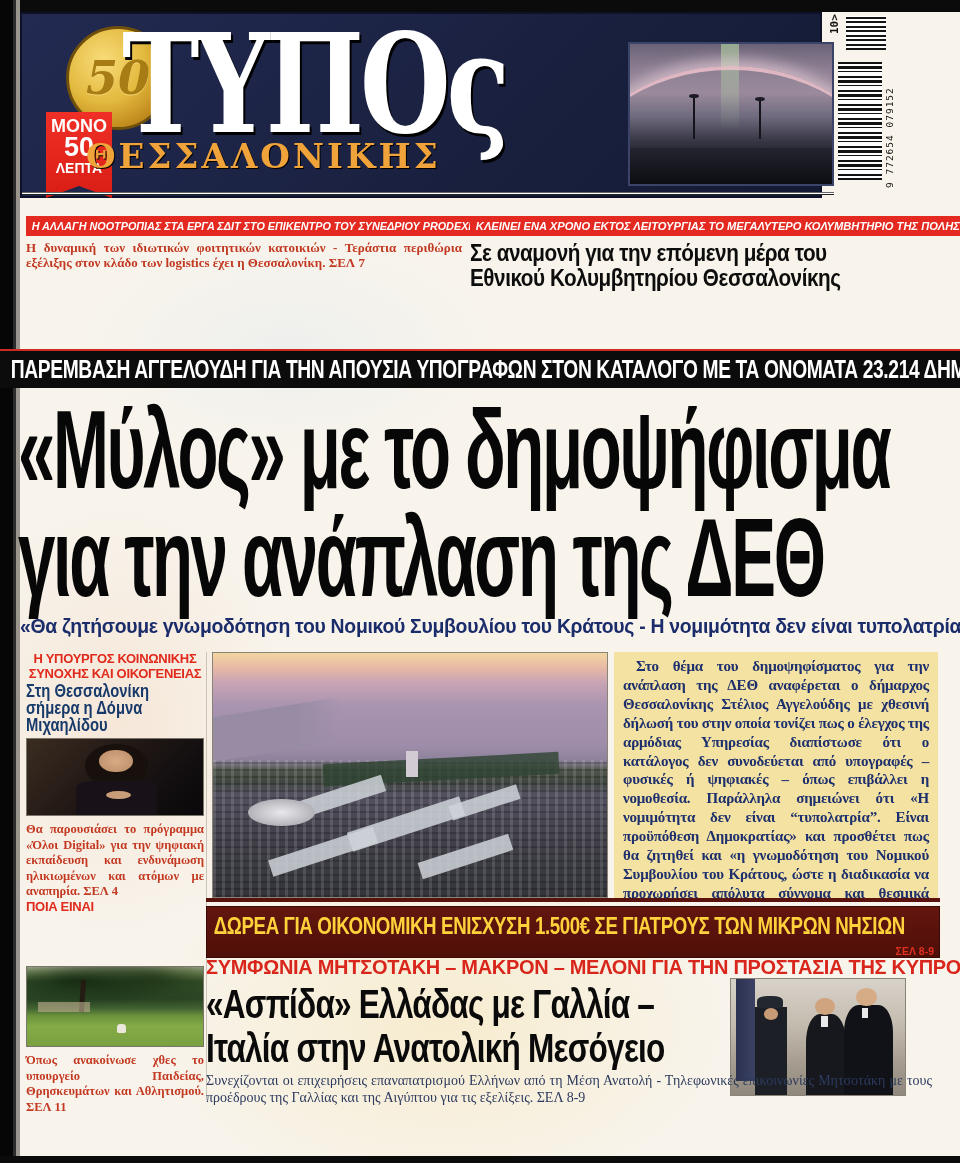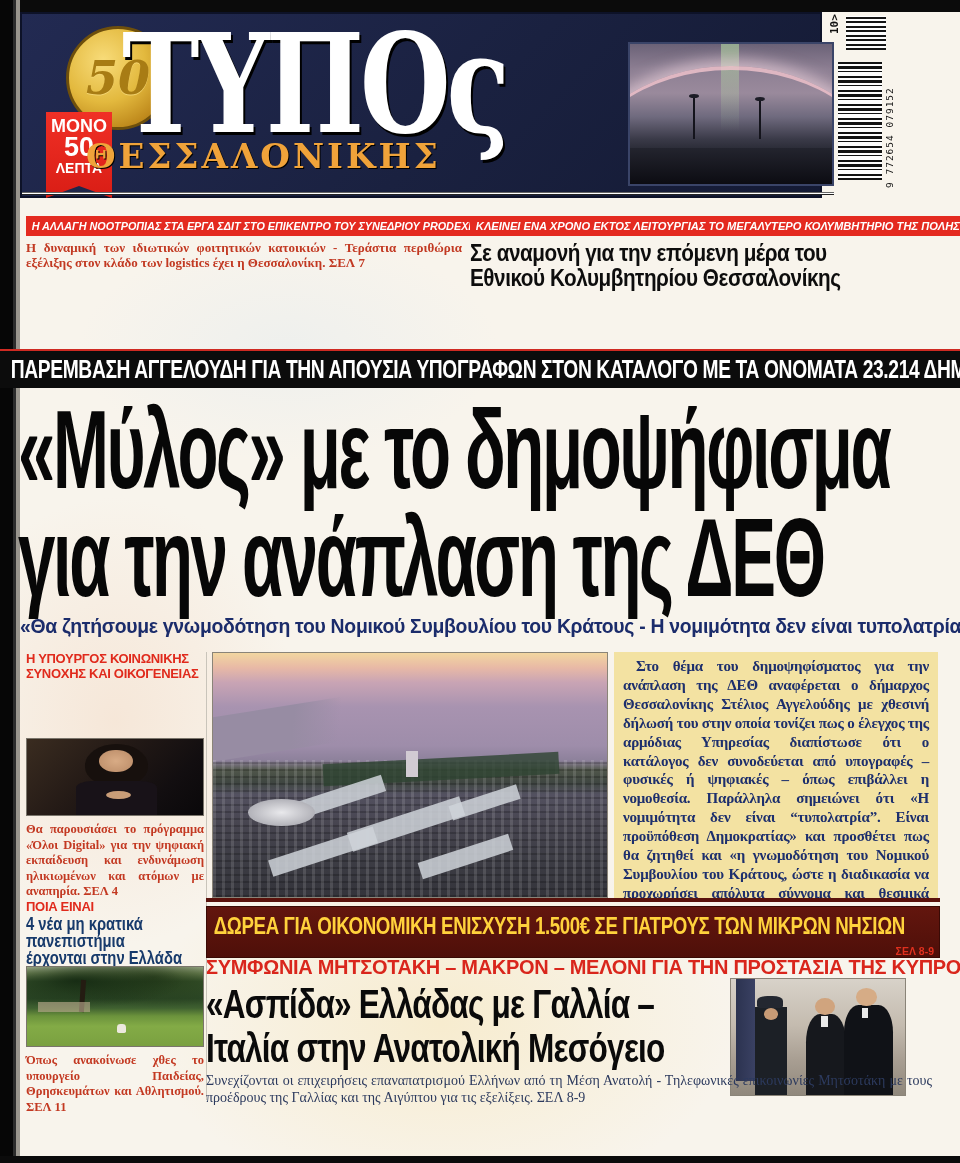--- a/index.html
+++ b/index.html
@@ -64,21 +64,21 @@
   .strap span{display:inline-block;color:#fff;font-weight:bold;font-size:25px;line-height:37px;padding-left:14px;white-space:nowrap;letter-spacing:-0.5px;transform:scaleX(0.77);transform-origin:left;}
   
   .hl{left:18px;color:#070707;font-weight:bold;font-size:112px;line-height:100px;letter-spacing:-4px;white-space:nowrap;transform:scaleX(0.6);transform-origin:left top;}
   .hl1{top:400px;}
   .hl2{top:508px;}
   .subhl{left:20px;top:615px;color:#1b2c6b;font-weight:bold;font-size:20px;white-space:nowrap;letter-spacing:-0.3px;transform:scaleX(0.97);transform-origin:left top;}
   
   .s-art{width:178px;}
   .s1{left:26px;top:650px;height:250px;}
   .s2{left:26px;top:900px;height:205px;}
-  .s-kick{position:absolute;left:0;color:#e02a1c;font-weight:bold;font-size:13px;line-height:14.5px;letter-spacing:-0.3px;}
+  .s-kick{position:absolute;left:0;color:#e02a1c;font-weight:bold;font-size:13px;line-height:14.5px;letter-spacing:-0.3px;text-align:center;}
   .s-head{position:absolute;left:0;color:#173a6b;font-weight:bold;font-size:18.5px;line-height:17px;}
   .s-head .ln{display:block;white-space:nowrap;transform:scaleX(0.8);transform-origin:left;}
   .s-photo{position:absolute;left:0;width:178px;overflow:hidden;border:1px solid #7a756b;box-sizing:border-box;}
   .s-body{position:absolute;left:0;width:178px;font-family:"Liberation Serif",serif;font-weight:bold;font-size:12.5px;line-height:15.5px;color:#c33922;text-align:justify;}
   .s1 .s-kick{top:2px;} .s1 .s-head{top:32px;} .s1 .s-photo{top:88px;height:78px;} .s1 .s-body{top:172px;}
   .s2 .s-kick{top:0px;} .s2 .s-head{top:15px;} .s2 .s-photo{top:66px;height:81px;} .s2 .s-body{top:153px;}
   
   .ph-min{background:linear-gradient(135deg,#3a2c20 0%,#241a16 40%,#120e10 75%,#0a080a 100%);}
   .pm-hair{position:absolute;left:33%;top:6%;width:36%;height:56%;border-radius:50% 50% 45% 45%;background:#17100d;}
   .pm-face{position:absolute;left:41%;top:14%;width:19%;height:30%;border-radius:50%;background:radial-gradient(#d8ab85,#b98a66);}
@@ -184,36 +184,36 @@
   <div class="abs strap">
     <span>ΠΑΡΕΜΒΑΣΗ ΑΓΓΕΛΟΥΔΗ ΓΙΑ ΤΗΝ ΑΠΟΥΣΙΑ ΥΠΟΓΡΑΦΩΝ ΣΤΟΝ ΚΑΤΑΛΟΓΟ ΜΕ ΤΑ ΟΝΟΜΑΤΑ 23.214 ΔΗΜΟΤΩΝ</span>
   </div>
 
   <div class="abs hl hl1">«Μύλος» με το δημοψήφισμα</div>
   <div class="abs hl hl2">για την ανάπλαση της ΔΕΘ</div>
   <div class="abs subhl">«Θα ζητήσουμε γνωμοδότηση του Νομικού Συμβουλίου του Κράτους - Η νομιμότητα δεν είναι τυπολατρία»</div>
 
   <div class="abs s-art s1">
     <div class="s-kick">Η ΥΠΟΥΡΓΟΣ ΚΟΙΝΩΝΙΚΗΣ ΣΥΝΟΧΗΣ ΚΑΙ ΟΙΚΟΓΕΝΕΙΑΣ</div>
+    <div class="s-head">
+      <span class="ln">Στη Θεσσαλονίκη</span>
+      <span class="ln">σήμερα η Δόμνα</span>
+      <span class="ln">Μιχαηλίδου</span>
+    </div>
     <div class="s-photo ph-min">
       <div class="pm-hair"></div>
       <div class="pm-face"></div>
       <div class="pm-torso"></div>
       <div class="pm-hands"></div>
     </div>
     <div class="s-body">Θα παρουσιάσει το πρόγραμμα «Όλοι Digital» για την ψηφιακή εκπαίδευση και ενδυνάμωση ηλικιωμένων και ατόμων με αναπηρία. ΣΕΛ 4</div>
   </div>
 
   <div class="abs s-art s2">
     <div class="s-kick">ΠΟΙΑ ΕΙΝΑΙ</div>
-    <div class="s-head">
-      <span class="ln">4 νέα μη κρατικά</span>
-      <span class="ln">πανεπιστήμια</span>
-      <span class="ln">έρχονται στην Ελλάδα</span>
-    </div>
     <div class="s-photo ph-camp">
       <div class="pc-canopy"></div>
       <div class="pc-trunk"></div>
       <div class="pc-bldg"></div>
       <div class="pc-person"></div>
     </div>
     <div class="s-body">Όπως ανακοίνωσε χθες το υπουργείο Παιδείας, Θρησκευμάτων και Αθλητισμού. ΣΕΛ 11</div>
   </div>
 
   <div class="abs div-v"></div>

